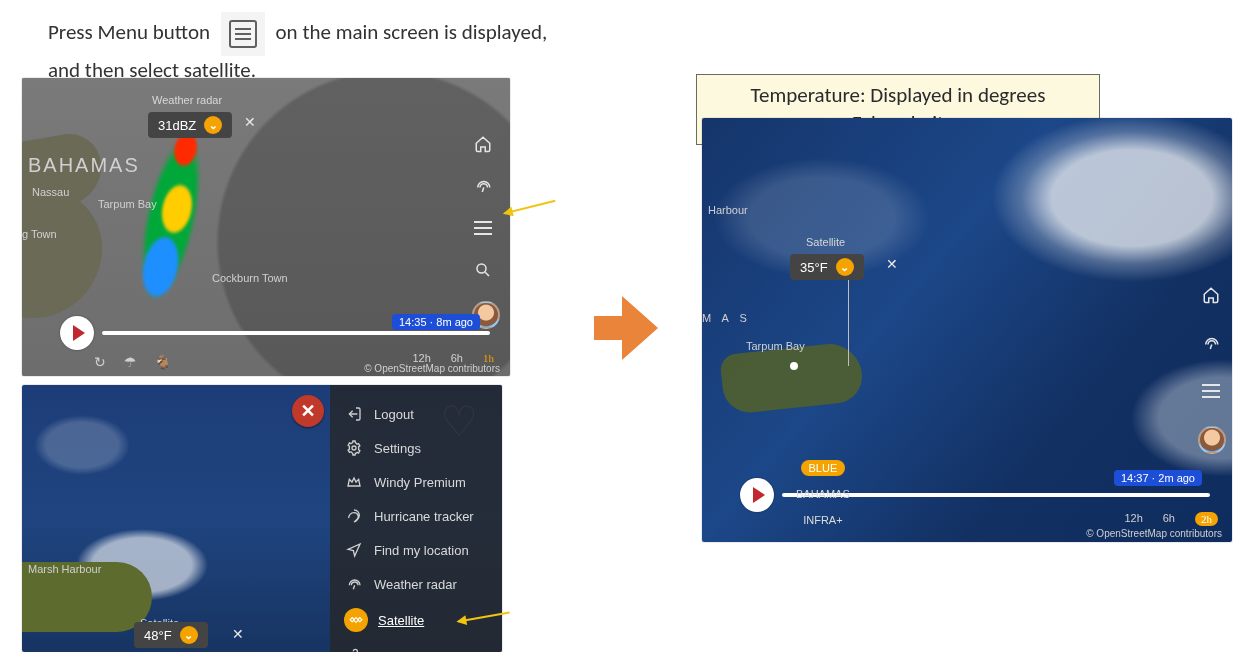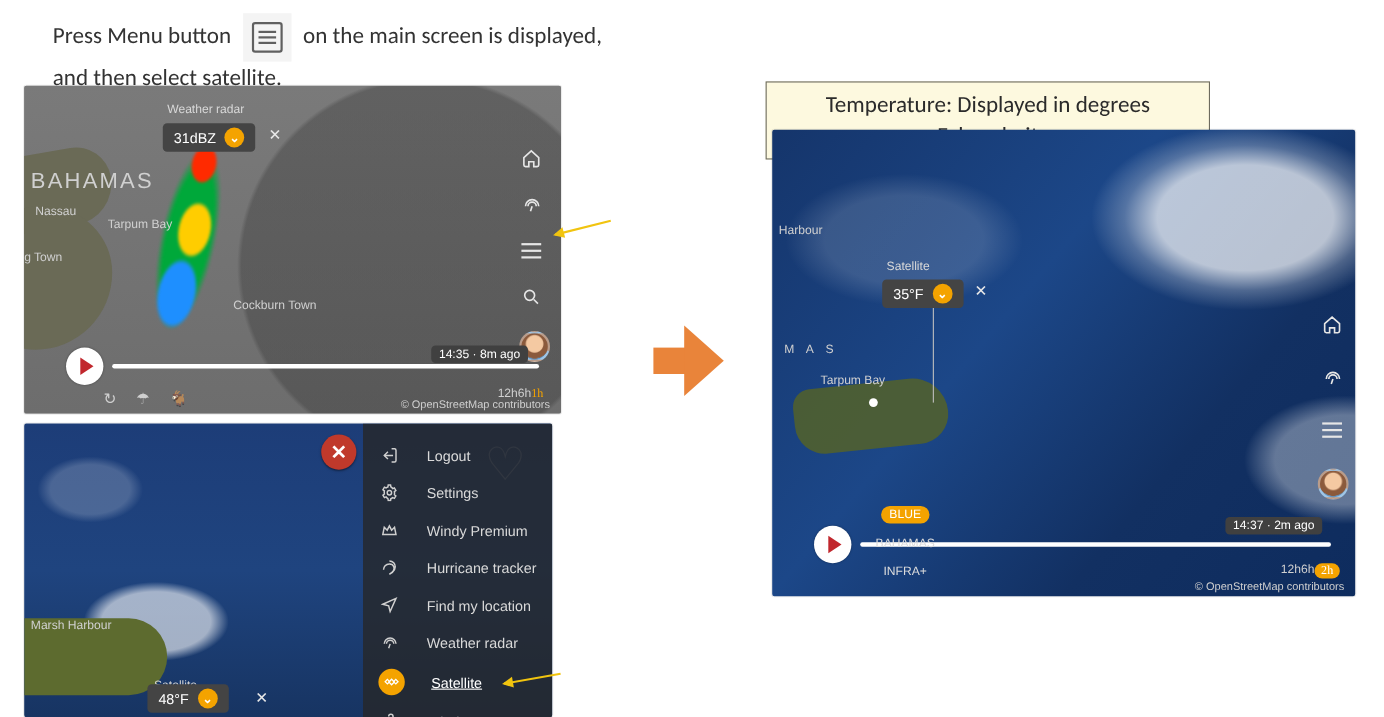--- a/index.html
+++ b/index.html
@@ -153,30 +153,30 @@
     border-left:12px solid #c1272d;
     border-top:8px solid transparent;
     border-bottom:8px solid transparent;
     margin-left:3px;
   }
   .track {
     flex:1; height:4px; background:#ffffff; border-radius:2px; position:relative;
   }
   .time-badge {
     position:absolute;
-    background:#404040;
+    background:#1d4ed8;
     color:#ffffff;
     font-size:11px;
     border-radius:4px;
     padding:2px 7px;
   }
   .scale-row {
     position:absolute;
     bottom:12px; right:16px;
-    display:flex; gap:0; color:#d0d0d0; font-size:11px;
+    display:flex; gap:20px; color:#d0d0d0; font-size:11px;
   }
   .scale-row .active { color:#f4a300;font-family:Liberation Serif, serif; }
   .copyright {
     position:absolute; right:10px; bottom:2px;
     color:#cfcfcf; font-size:10px;
   }
   .icon-strip {
     position:absolute;
     left:72px; bottom:6px;
     display:flex; gap:18px; color:#cfcfcf; font-size:14px;
@@ -202,21 +202,21 @@
     position:absolute; left:0; bottom:20px; width:130px; height:70px;
     background:#5d6b2f; border-radius:0 50px 50px 0;
   }
   #shot2 .menu-panel {
     position:absolute; right:0; top:0; bottom:0; width:172px;
     background:rgba(38,38,38,0.78);
     padding:12px 0 4px 0;
     display:flex; flex-direction:column;
   }
   #shot2 .menu-item {
-    display:flex; align-items:center; gap:24px;
+    display:flex; align-items:center; gap:10px;
     padding:7px 14px;
     color:#d9d9d9; font-size:13px;
   }
   #shot2 .menu-item .mi-icon {
     width:20px; height:20px; display:flex; align-items:center; justify-content:center;
     color:#cfcfcf;
   }
   #shot2 .menu-item.sat { color:#ffffff; }
   #shot2 .menu-item.sat .label-txt { text-decoration: underline; }
   #shot2 .sat-icon {
@@ -539,28 +539,28 @@
 <div id="co2" class="callout">
   <span>You can see the changes over time in the animation</span>
   <span class="tail"></span>
 </div>
 
 <div class="shot" id="shot3">
   <div class="clouds"></div>
   <div class="land1"></div>
 
   <div class="map-label" style="left:6px; top:86px;">Harbour</div>
-  <div class="map-label" style="left:11px; top:194px; letter-spacing:4px;">M A S</div>
+  <div class="map-label" style="left:0; top:194px; letter-spacing:4px;">M A S</div>
   <div class="map-label" style="left:44px; top:222px;">Tarpum Bay</div>
 
   <div class="vline"></div>
   <span class="dot"></span>
 
   <div class="label-top" style="left:104px; top:118px;">Satellite</div>
-  <div class="pill" style="left:100px; top:136px;">
+  <div class="pill" style="left:88px; top:136px;">
     <span>35°F</span>
     <span class="chev-circle">⌄</span>
   </div>
   <span class="close-x" style="left:184px; top:138px;">✕</span>
 
   <div class="side-icons">
     <span class="icn">
       <svg width="18" height="18" viewBox="0 0 24 24" fill="none" stroke="#e6e6e6" stroke-width="2">
           <path d="M3 11l9-8 9 8v9a2 2 0 0 1-2 2h-4v-6h-6v6H5a2 2 0 0 1-2-2z"></path>
         </svg>

